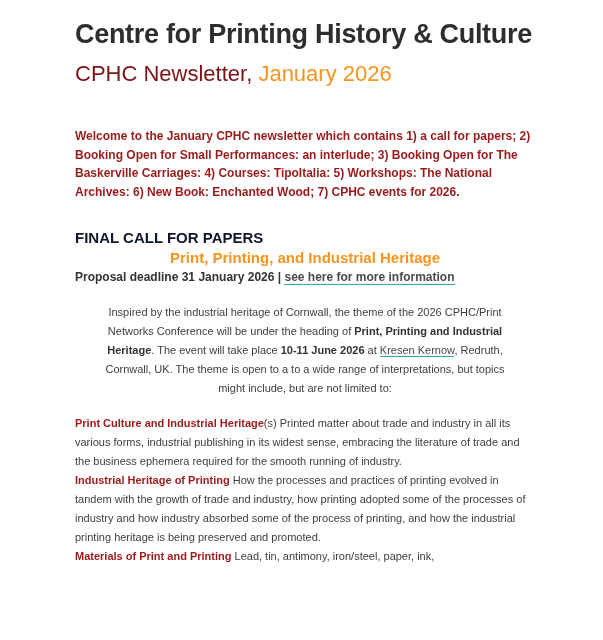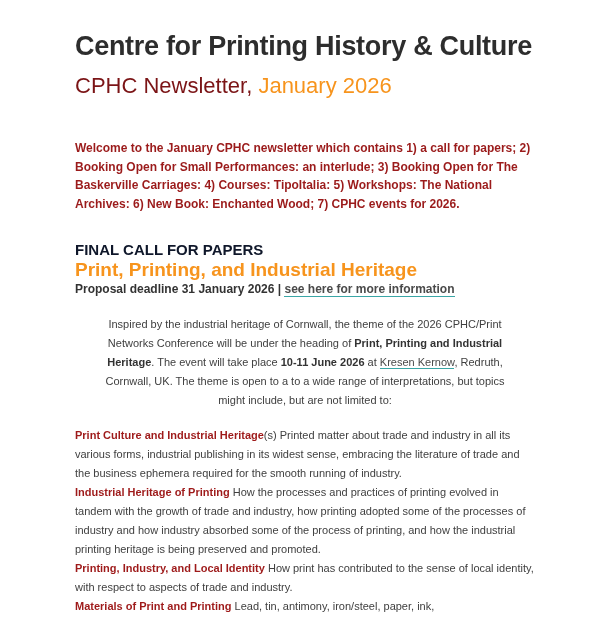--- a/index.html
+++ b/index.html
@@ -7,21 +7,21 @@
     padding: 0;
     background: #ffffff;
   }
   body {
     width: 603px;
     height: 640px;
     overflow: hidden;
     font-family: "Liberation Sans", sans-serif;
   }
   .page {
-    padding: 30px 68px 0 75px;
+    padding: 18px 68px 0 75px;
   }
   .site-title {
     margin: 0;
     font-size: 27px;
     line-height: 33px;
     font-weight: 700;
     color: #2d2d2d;
     letter-spacing: -0.3px;
   }
   .newsletter-title {
@@ -43,24 +43,25 @@
   }
   .cfp-heading {
     margin: 28px 0 0 0;
     font-size: 15px;
     line-height: 18px;
     font-weight: 700;
     color: #0f172a;
   }
   .cfp-subheading {
     margin: 2px 0 0 0;
-    font-size: 19px;
+    font-size: 15px;
     line-height: 18px;
     font-weight: 700;
     color: #f7941d;
+    text-align: center;
   }
   .cfp-meta {
     margin: 1px 0 0 0;
     font-size: 12px;
     line-height: 19px;
     font-weight: 700;
     color: #333333;
   }
   .body-text {
     margin: 16px;
@@ -110,19 +111,18 @@
   <p class="cfp-meta"><span>Proposal deadline 31 January 2026 | </span><a class="doc-link" href="#">see here for more information</a></p>
 
   <p class="body-text"><span>Inspired by the industrial heritage of Cornwall, the theme of the 2026 CPHC/Print Networks Conference will be under the heading of </span><b>Print, Printing and Industrial Heritage</b><span>. The event will take place </span><b>10-11 June 2026</b><span> at </span><a class="doc-link" href="#">Kresen Kernow</a><span>, Redruth, Cornwall, UK. The theme is open to a to a wide range of interpretations, but topics might include, but are not limited to:</span></p>
 
   <div class="topics">
 
     <p class="topic"><span class="lead">Print Culture and Industrial Heritage</span><span>(s) Printed matter about trade and industry in all its various forms, industrial publishing in its widest sense, embracing the literature of trade and the business ephemera required for the smooth running of industry.</span></p>
 
     <p class="topic"><span class="lead">Industrial Heritage of Printing</span><span> How the processes and practices of printing evolved in tandem with the growth of trade and industry, how printing adopted some of the processes of industry and how industry absorbed some of the process of printing, and how the industrial printing heritage is being preserved and promoted.</span></p>
 
-    <p class="topic"><span class="lead">Printing, Industry, and Local Identity</span><span> How print has contributed to the sense of local identity, with respect to aspects of trade and industry.</span></p>
 
     <p class="topic"><span class="lead">Materials of Print and Printing</span><span> Lead, tin, antimony, iron/steel, paper, ink,</span></p>
 
   </div>
 
 </div>
 
 </body></html>

